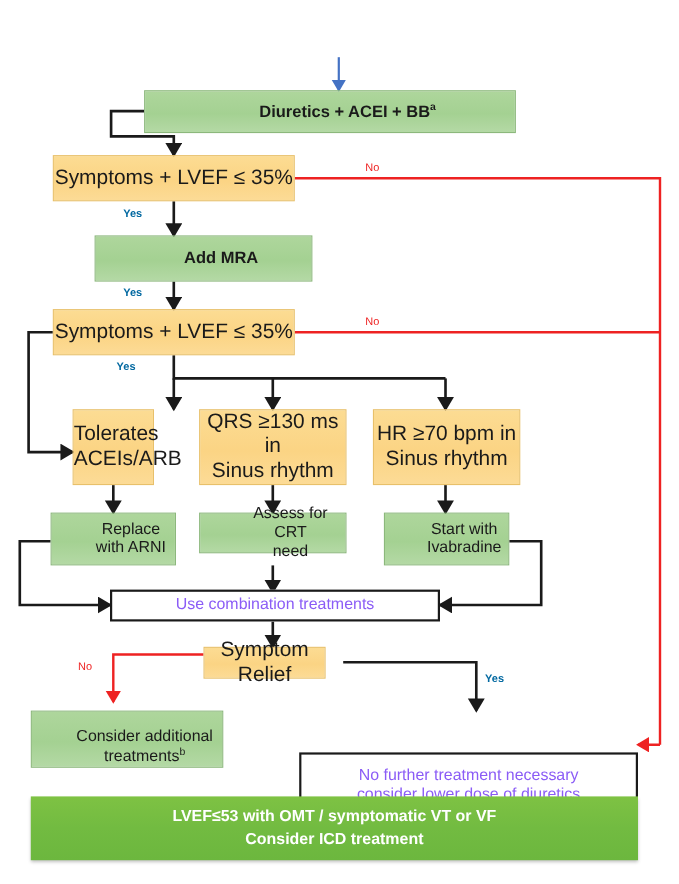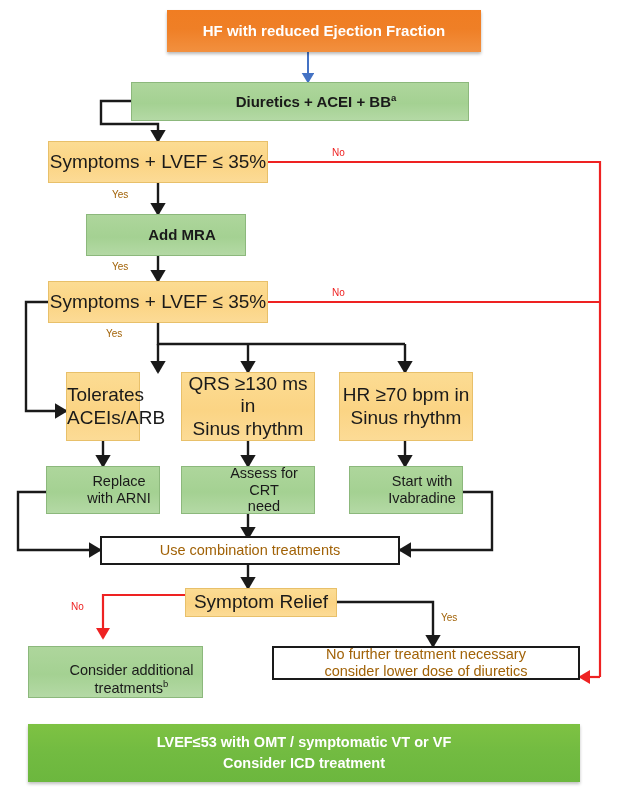--- a/index.html
+++ b/index.html
@@ -58,39 +58,39 @@
   .n-yellow {
     background: linear-gradient(to bottom, #fcdc93 0%, #fbd484 55%, #fcdb96 100%);
     border: 1px solid #e8c06a;
     color: #1a1a1a;
     font-size: 19px;
   }
   
   .n-white {
     background: #ffffff;
     border: 2px solid #1a1a1a;
-    color: #a16207;
+    color: #8b5cf6;
     font-size: 14.5px;
   }
   
   .n-banner {
     background: linear-gradient(to bottom, #7ec243 0%, #72bb41 50%, #6cb73e 100%);
     color: #ffffff;
     font-weight: bold;
     font-size: 14.5px;
     line-height: 1.45;
     box-shadow: 0 2px 3px rgba(0,0,0,0.25);
   }
   .label {
     position: absolute;
     font-size: 10px;
     z-index: 6;
     white-space: nowrap;
   }
-  .label-yes { color: #a16207; }
+  .label-yes { color: #0369a1; font-weight: bold; }
   .label-no  { color: #ee2222; }
   .sup { font-size: 9.5px; vertical-align: super; }
 </style>
 </head>
 <body>
 
 <div id="chart">
 
   <svg class="connectors" viewBox="0 0 617 804" xmlns="http://www.w3.org/2000/svg">
     <defs>
@@ -142,35 +142,32 @@
       <path d="M268,162 L600,162 L600,677"></path>
 
       <path d="M268,302 L600,302"></path>
 
       <path d="M600,677 L580,677" marker-end="url(#ahRed)"></path>
 
       <path d="M185,595 L103,595 L103,638" marker-end="url(#ahRed)"></path>
     </g>
   </svg>
 
-  <div class="node n-orange" style="left:167px; top:10px; width:314px; height:42px;">
-    <span class="txt">HF with reduced Ejection Fraction</span>
-  </div>
 
   <div class="node n-green n-green-bold" style="left:131px; top:82px; width:338px; height:39px;">
     <span class="txt">
       <span>Diuretics + ACEI + BB</span><span class="sup">a</span>
     </span>
   </div>
 
   <div class="node n-yellow" style="left:48px; top:141px; width:220px; height:42px;">
     <span class="txt">Symptoms + LVEF ≤ 35%</span>
   </div>
 
-  <div class="node n-green n-green-bold" style="left:86px; top:214px; width:160px; height:42px;">
+  <div class="node n-green n-green-bold" style="left:86px; top:214px; width:198px; height:42px;">
     <span class="txt">Add MRA</span>
   </div>
 
   <div class="node n-yellow" style="left:48px; top:281px; width:220px; height:42px;">
     <span class="txt">Symptoms + LVEF ≤ 35%</span>
   </div>
 
   <div class="node n-yellow" style="left:66px; top:372px; width:74px; height:69px;">
     <span class="txt">
       <span>Tolerates</span><br>
@@ -192,50 +189,50 @@
     </span>
   </div>
 
   <div class="node n-green" style="left:46px; top:466px; width:114px; height:48px;">
     <span class="txt">
       <span>Replace</span><br>
       <span>with ARNI</span>
     </span>
   </div>
 
-  <div class="node n-green" style="left:181px; top:466px; width:134px; height:48px;">
+  <div class="node n-green" style="left:181px; top:466px; width:134px; height:37px;">
     <span class="txt">
       <span>Assess for CRT</span><br>
       <span>need</span>
     </span>
   </div>
 
   <div class="node n-green" style="left:349px; top:466px; width:114px; height:48px;">
     <span class="txt">
       <span>Start with</span><br>
       <span>Ivabradine</span>
     </span>
   </div>
 
   <div class="node n-white" style="left:100px; top:536px; width:300px; height:29px;">
     <span class="txt">Use combination treatments</span>
   </div>
 
-  <div class="node n-yellow" style="left:185px; top:588px; width:152px; height:29px;">
+  <div class="node n-yellow" style="left:185px; top:588px; width:111px; height:29px;">
     <span class="txt">Symptom Relief</span>
   </div>
 
   <div class="node n-green" style="left:28px; top:646px; width:175px; height:52px;align-items:flex-end;">
     <span class="txt">
       <span>Consider additional</span><br>
       <span>treatments</span><span class="sup">b</span>
     </span>
   </div>
 
-  <div class="node n-white" style="left:272px; top:646px; width:308px; height:34px;">
+  <div class="node n-white" style="left:272px; top:684px; width:308px; height:60px;">
     <span class="txt">
       <span>No further treatment necessary</span><br>
       <span>consider lower dose of diuretics</span>
     </span>
   </div>
 
   <div class="node n-banner" style="left:28px; top:724px; width:552px; height:58px;">
     <span class="txt">
       <span>LVEF≤53 with OMT / symptomatic VT or VF</span><br>
       <span>Consider ICD treatment</span>

